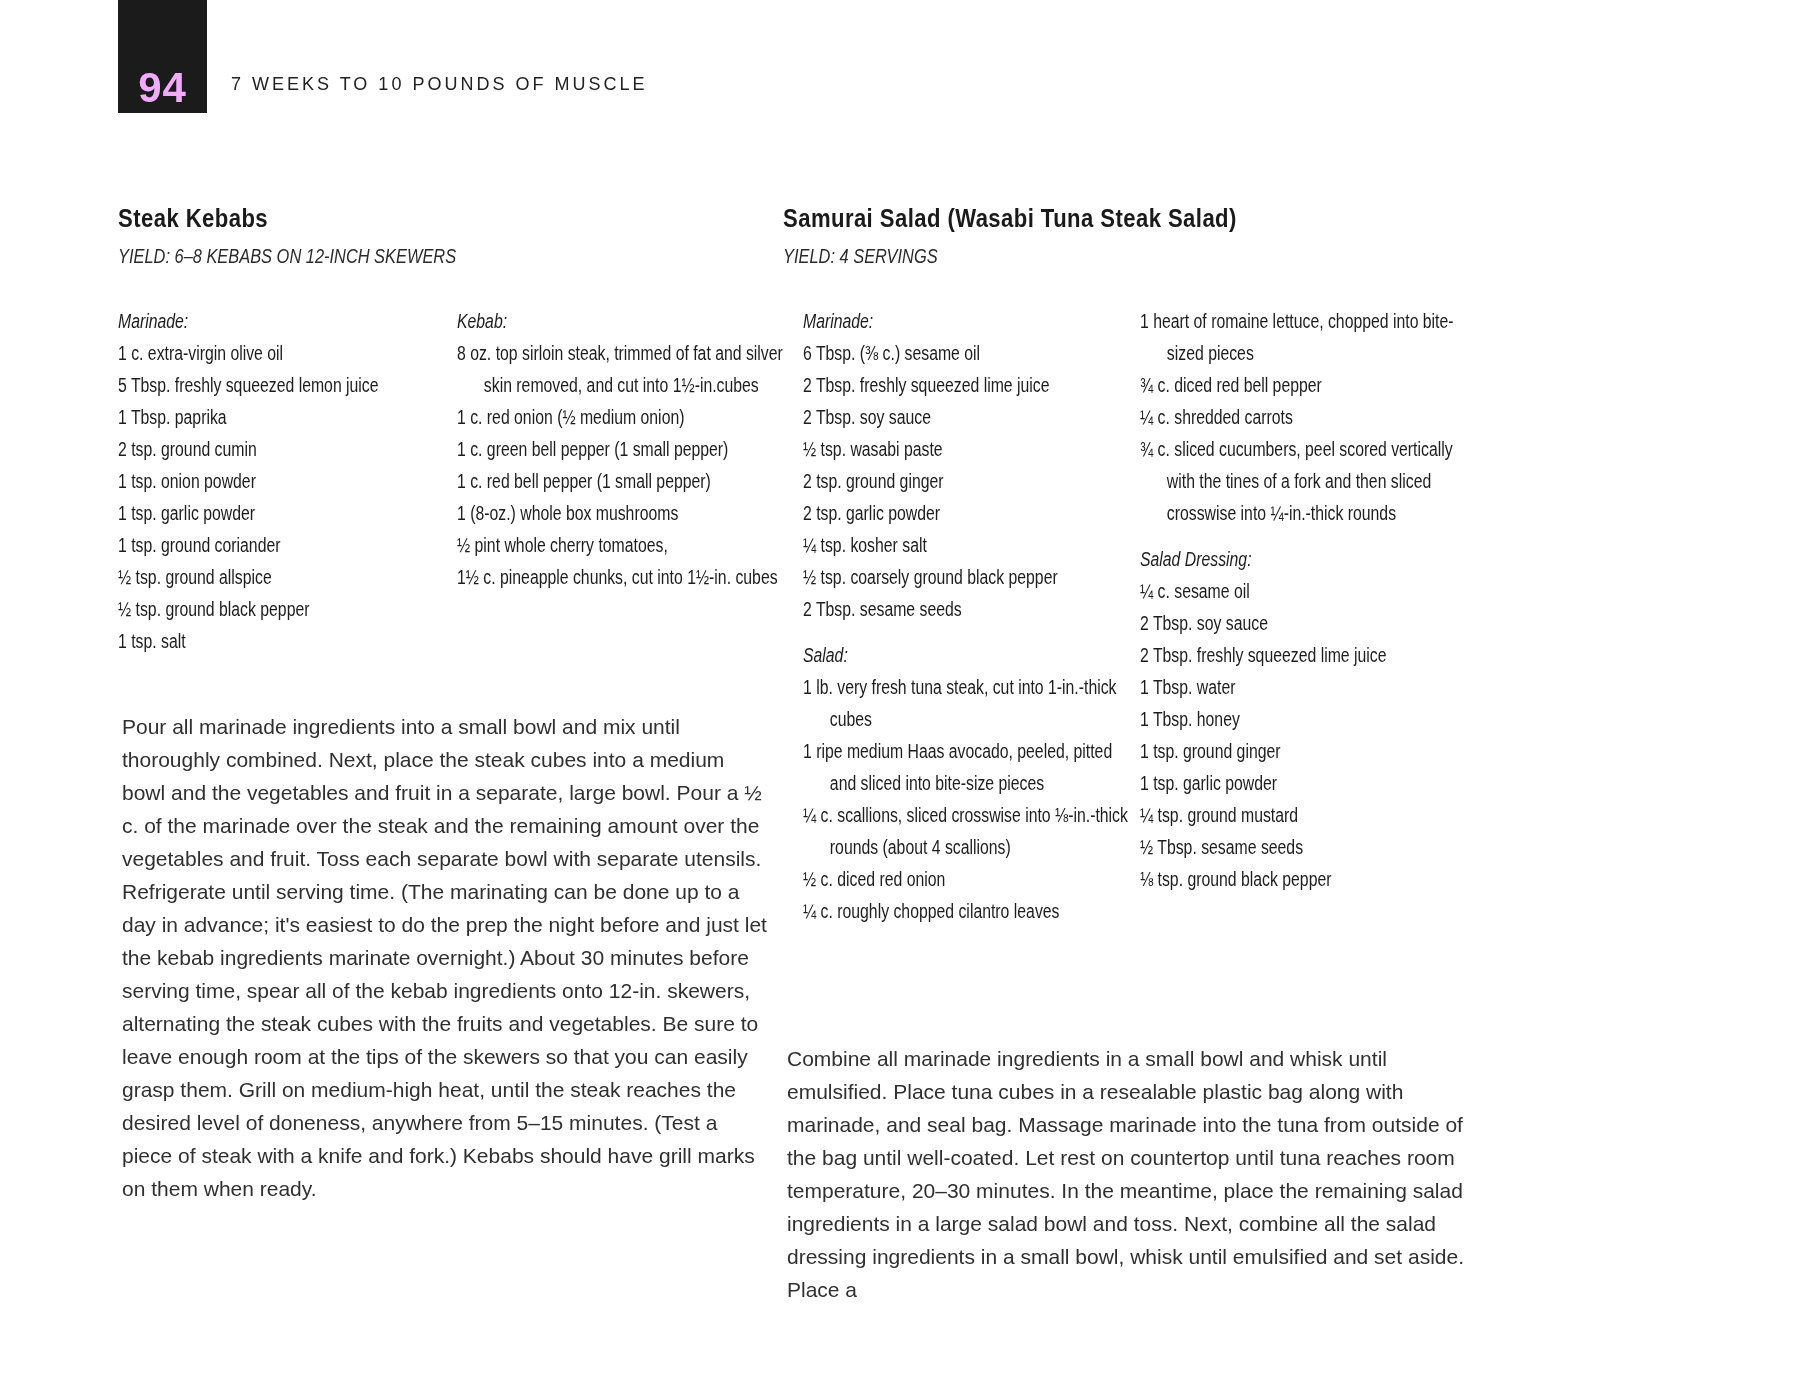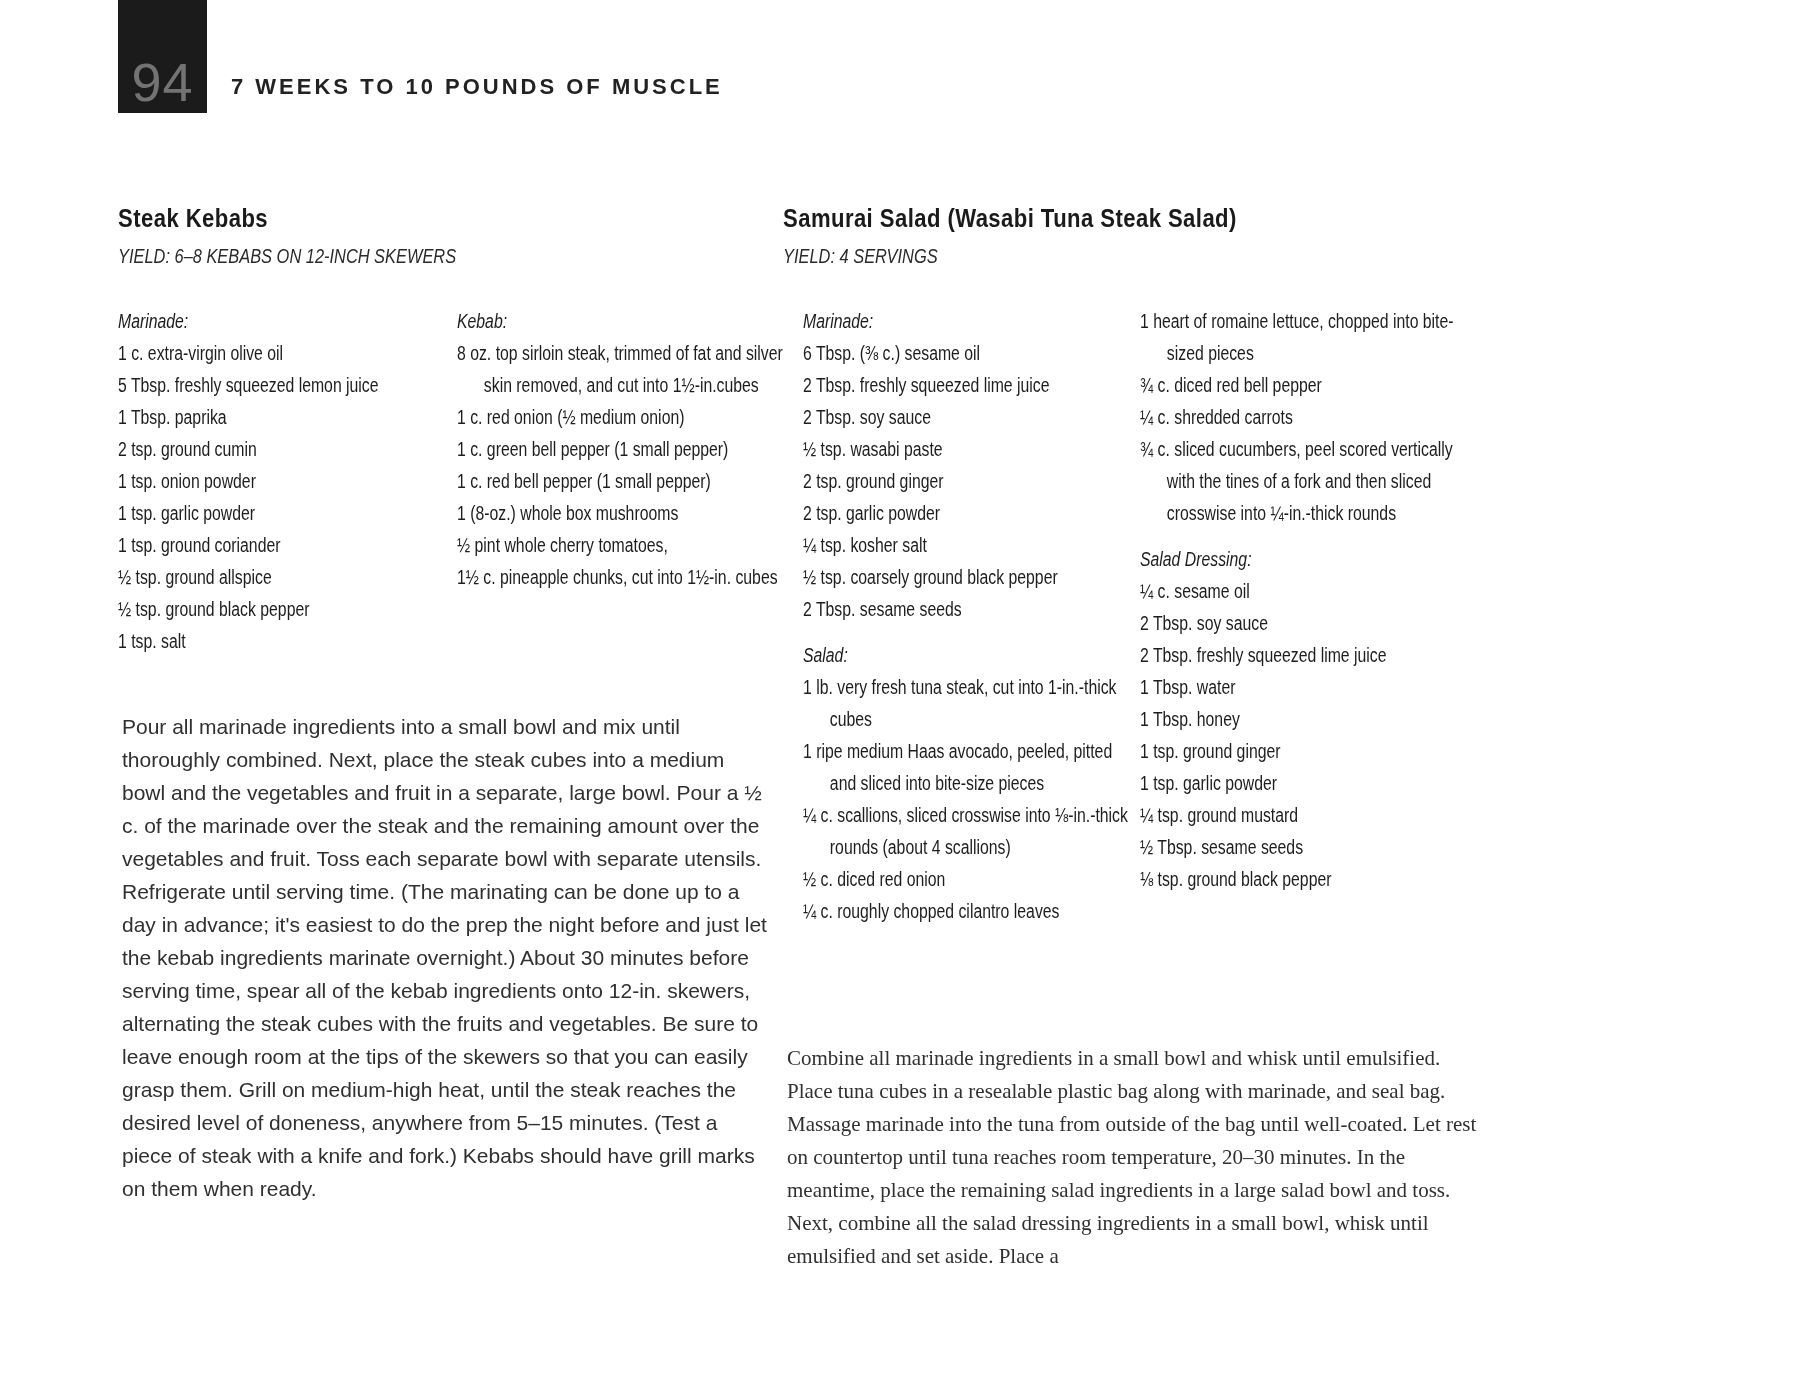--- a/index.html
+++ b/index.html
@@ -18,31 +18,31 @@
     left: 118px; top: 0;
     width: 89px; height: 113px;
     background: #1b1b1b;
     display: flex;
     align-items: flex-end;
     justify-content: center;
     padding-bottom: 4px;
     box-sizing: border-box;
   }
   .pagenum-box span {
-    color: #737373;
-    font-size: 54px;
-    font-weight: normal;
+    color: #f0abfc;
+    font-size: 42px;
+    font-weight: bold;
     letter-spacing: 1px;
     line-height: 1;
   }
   .running-head {
     position: absolute;
     left: 231px; top: 74px;
-    font-size: 22px;
-    font-weight: bold;
+    font-size: 18px;
+    font-weight: normal;
     letter-spacing: 3px;
     color: #222222;
     white-space: nowrap;
   }
 
   
   .recipe { position: absolute; top: 195px; }
   .recipe-left  { left: 118px; width: 665px; }
   .recipe-right { left: 783px; width: 712px; }
 
@@ -87,21 +87,21 @@
   .ing-section + .ing-section { margin-top: 14px; }
 
   .instructions {
     position: absolute; left: 0;
     margin: 4px;
     font-size: 21px;
     line-height: 33px;
     color: #303030;
   }
   .recipe-left  .instructions { top: 511px; width: 648px; }
-  .recipe-right .instructions { top: 843px; width: 700px; font-family: Liberation Serif, serif; }
+  .recipe-right .instructions { top: 843px; width: 700px; }
 </style>
 </head>
 <body>
 
 <div class="page">
 
   <div class="pagenum-box">
     <span>94</span>
   </div>
   <div class="running-head">7 WEEKS TO 10 POUNDS OF MUSCLE</div>

